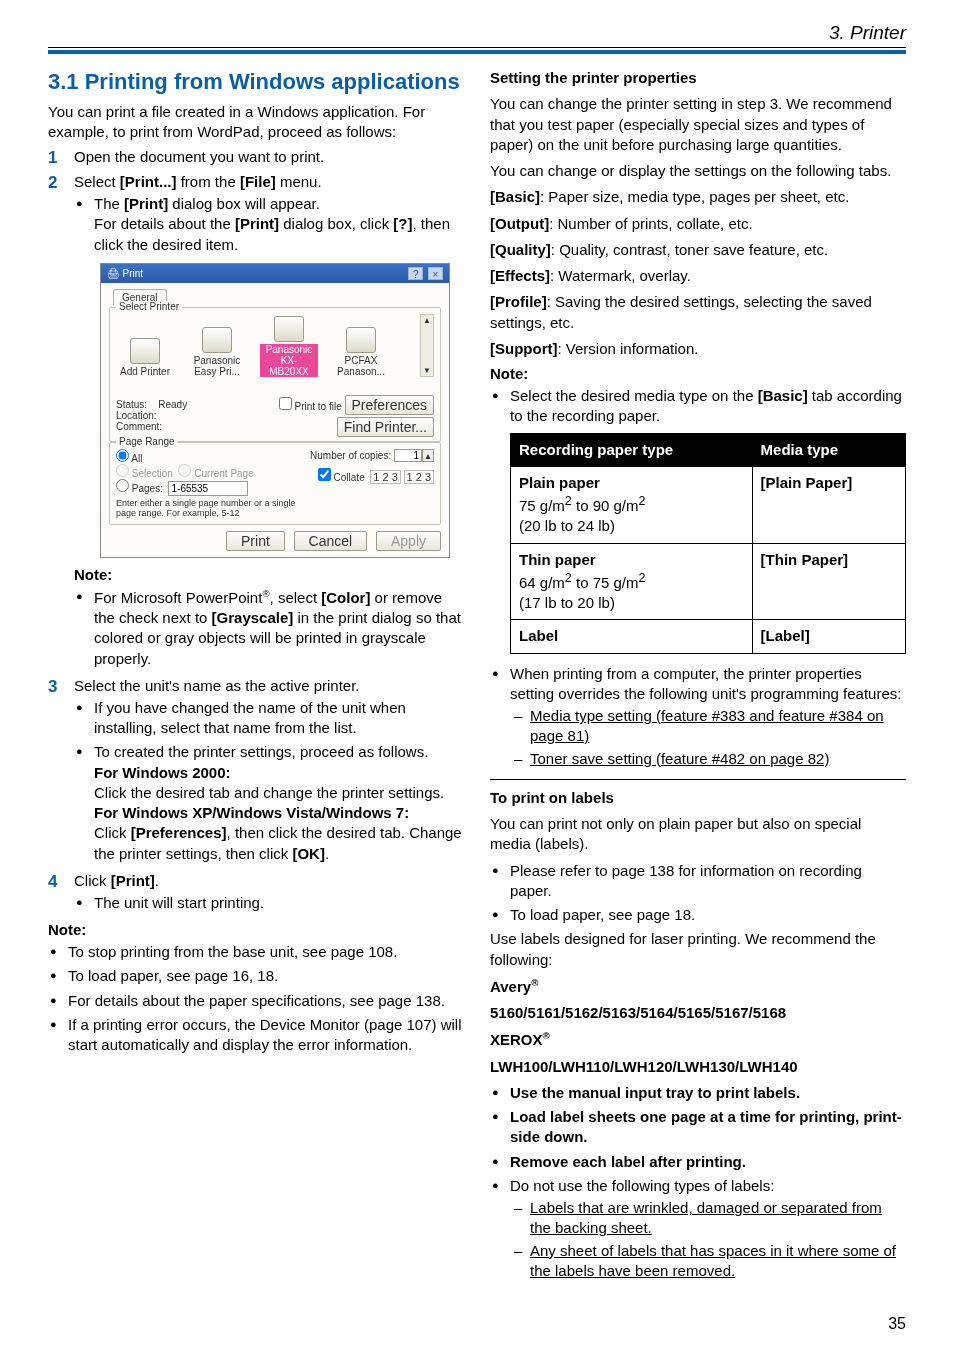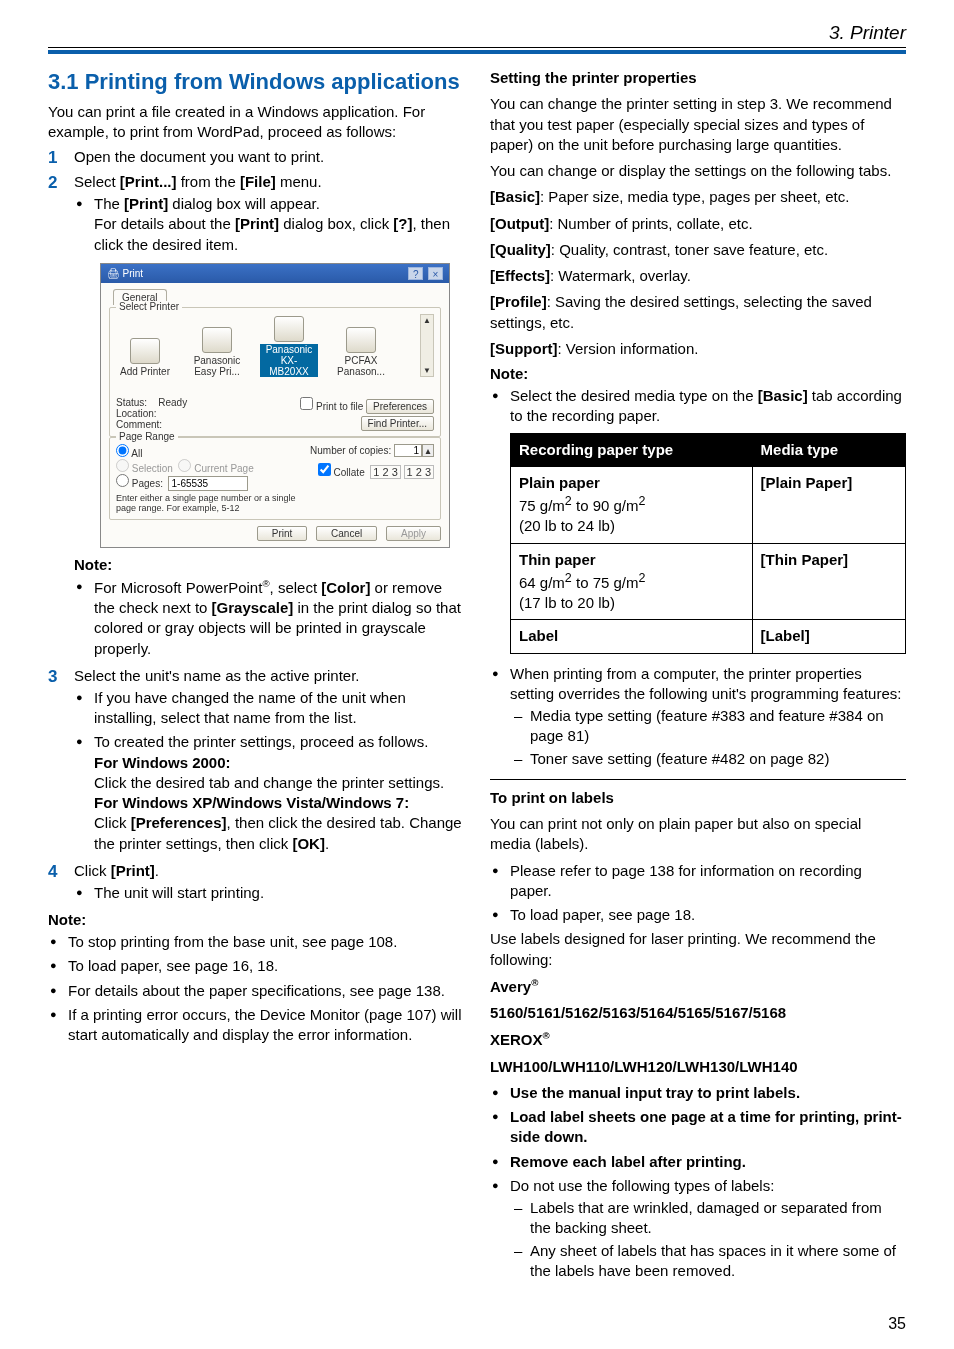--- a/index.html
+++ b/index.html
@@ -12,40 +12,40 @@
   .col { flex: 1 1 0; min-width: 0; }
   h1.section-title { color: #0a5fab; font-size: 22px; font-weight: bold; line-height: 1.25; margin-bottom: 6px; }
   p { line-height: 1.35; margin-bottom: 6px; }
   ol.num { list-style: none; counter-reset: step; margin-top: 6px; }
   ol.num > li { position: relative; padding-left: 26px; margin-bottom: 8px; }
   ol.num > li::before { counter-increment: step; content: counter(step); position: absolute; left: 0; top: 0; color: #0a5fab; font-weight: bold; font-size: 17px; }
   ul.bullets { list-style: none; padding-left: 0; }
   ul.bullets > li { position: relative; padding-left: 20px; margin-bottom: 4px; line-height: 1.35; }
   ul.bullets > li::before { content: "●"; position: absolute; left: 2px; top: 2px; font-size: 11px; }
   ul.dashes { list-style: none; padding-left: 0; margin-top: 2px; }
-  ul.dashes > li { position: relative; padding-left: 20px; margin-bottom: 2px; line-height: 1.35; }
+  ul.dashes > li { position: relative; padding-left: 20px; margin-bottom: 2px; line-height: 1.35; text-decoration: underline; }
   ul.dashes > li::before { content: "–"; position: absolute; left: 4px; top: 0; }
   .note-lbl { font-weight: bold; margin-top: 6px; margin-bottom: 4px; }
   .sub-bold { font-weight: bold; }
   .dialog-shot { width: 350px; border: 1px solid #888; margin: 8px 0 8px 26px; font-size: 10px; color:#333; background: #ece9d8; }
   .dialog-head { background: linear-gradient(to bottom, #3b71c6, #2a5aa8); color:#fff; padding: 3px 6px; display:flex; align-items:center; justify-content:space-between; }
   .dialog-head .ttl::before { content:"🖨 "; }
   .dialog-head .btns span { display:inline-block; width:15px; height:13px; background:#c9d6ea; color:#2a5aa8; text-align:center; line-height:13px; margin-left:2px; font-size:10px; border:1px solid #9db5dd;}
   .dialog-body { padding: 6px 8px 8px 8px; background:#fcfbf8; }
   .tab { display:inline-block; padding:2px 8px; background:#fcfbf8; border:1px solid #b0ada0; border-bottom:none; border-radius:3px 3px 0 0; margin-left:4px;}
   .fieldset { border:1px solid #c9c6b8; padding:6px; margin-top:2px; border-radius:2px; position:relative;}
   .legend { position:absolute; top:-7px; left:6px; background:#fcfbf8; padding: 0 3px; font-size:10px;}
   .prn-icons { display:flex; gap:14px; align-items:flex-end; }
   .prn-icon { text-align:center; width:58px; }
   .prn-icon .ic { width:30px; height:26px; margin: 2px auto; border:1px solid #9c9a8c; background:linear-gradient(#fff,#dedacb); border-radius:3px; position:relative;}
-  .prn-icon.selected .lbl { background:#0369a1; color:#fff; padding:0 2px;}
+  .prn-icon.selected .lbl { background:#ec4899; color:#fff; padding:0 2px;}
   .scrollz { width:14px; border:1px solid #c9c6b8; background:#f0eee4; display:flex; flex-direction:column; justify-content:space-between; align-items:center; padding:1px 0; margin-left:auto;}
   .scrollz span{font-size:8px;}
   .rowflex{display:flex; align-items:center; }
-  .btn { border:1px solid #9c9a8c; background:linear-gradient(#fff,#e9e6da); padding:1px 6px; border-radius:2px; font-size:10px; }
+  .btn { border:1px solid #9c9a8c; background:linear-gradient(#fff,#e9e6da); padding:1px 6px; border-radius:2px; font-size:14px; }
   .dialog-foot { text-align:right; margin-top:8px; }
   .dialog-foot .btn { margin-left:6px; padding:1px 14px;}
   .tbl { width: 100%; border-collapse: collapse; margin-top: 6px; }
   .tbl th, .tbl td { border: 1px solid #000; padding: 6px 8px; vertical-align: top; font-size: 15px;}
   .tbl th { background: #000; color: #fff; text-align: left; font-weight: bold; }
   .hr-sep { border: none; border-top: 1px solid #000; margin: 10px 0 8px 0; }
   .pagenum { position: absolute; bottom: 16px; right: 48px; font-size: 16px; }
   sup.rs { font-size: 0.65em; }
 </style>
 </head>

